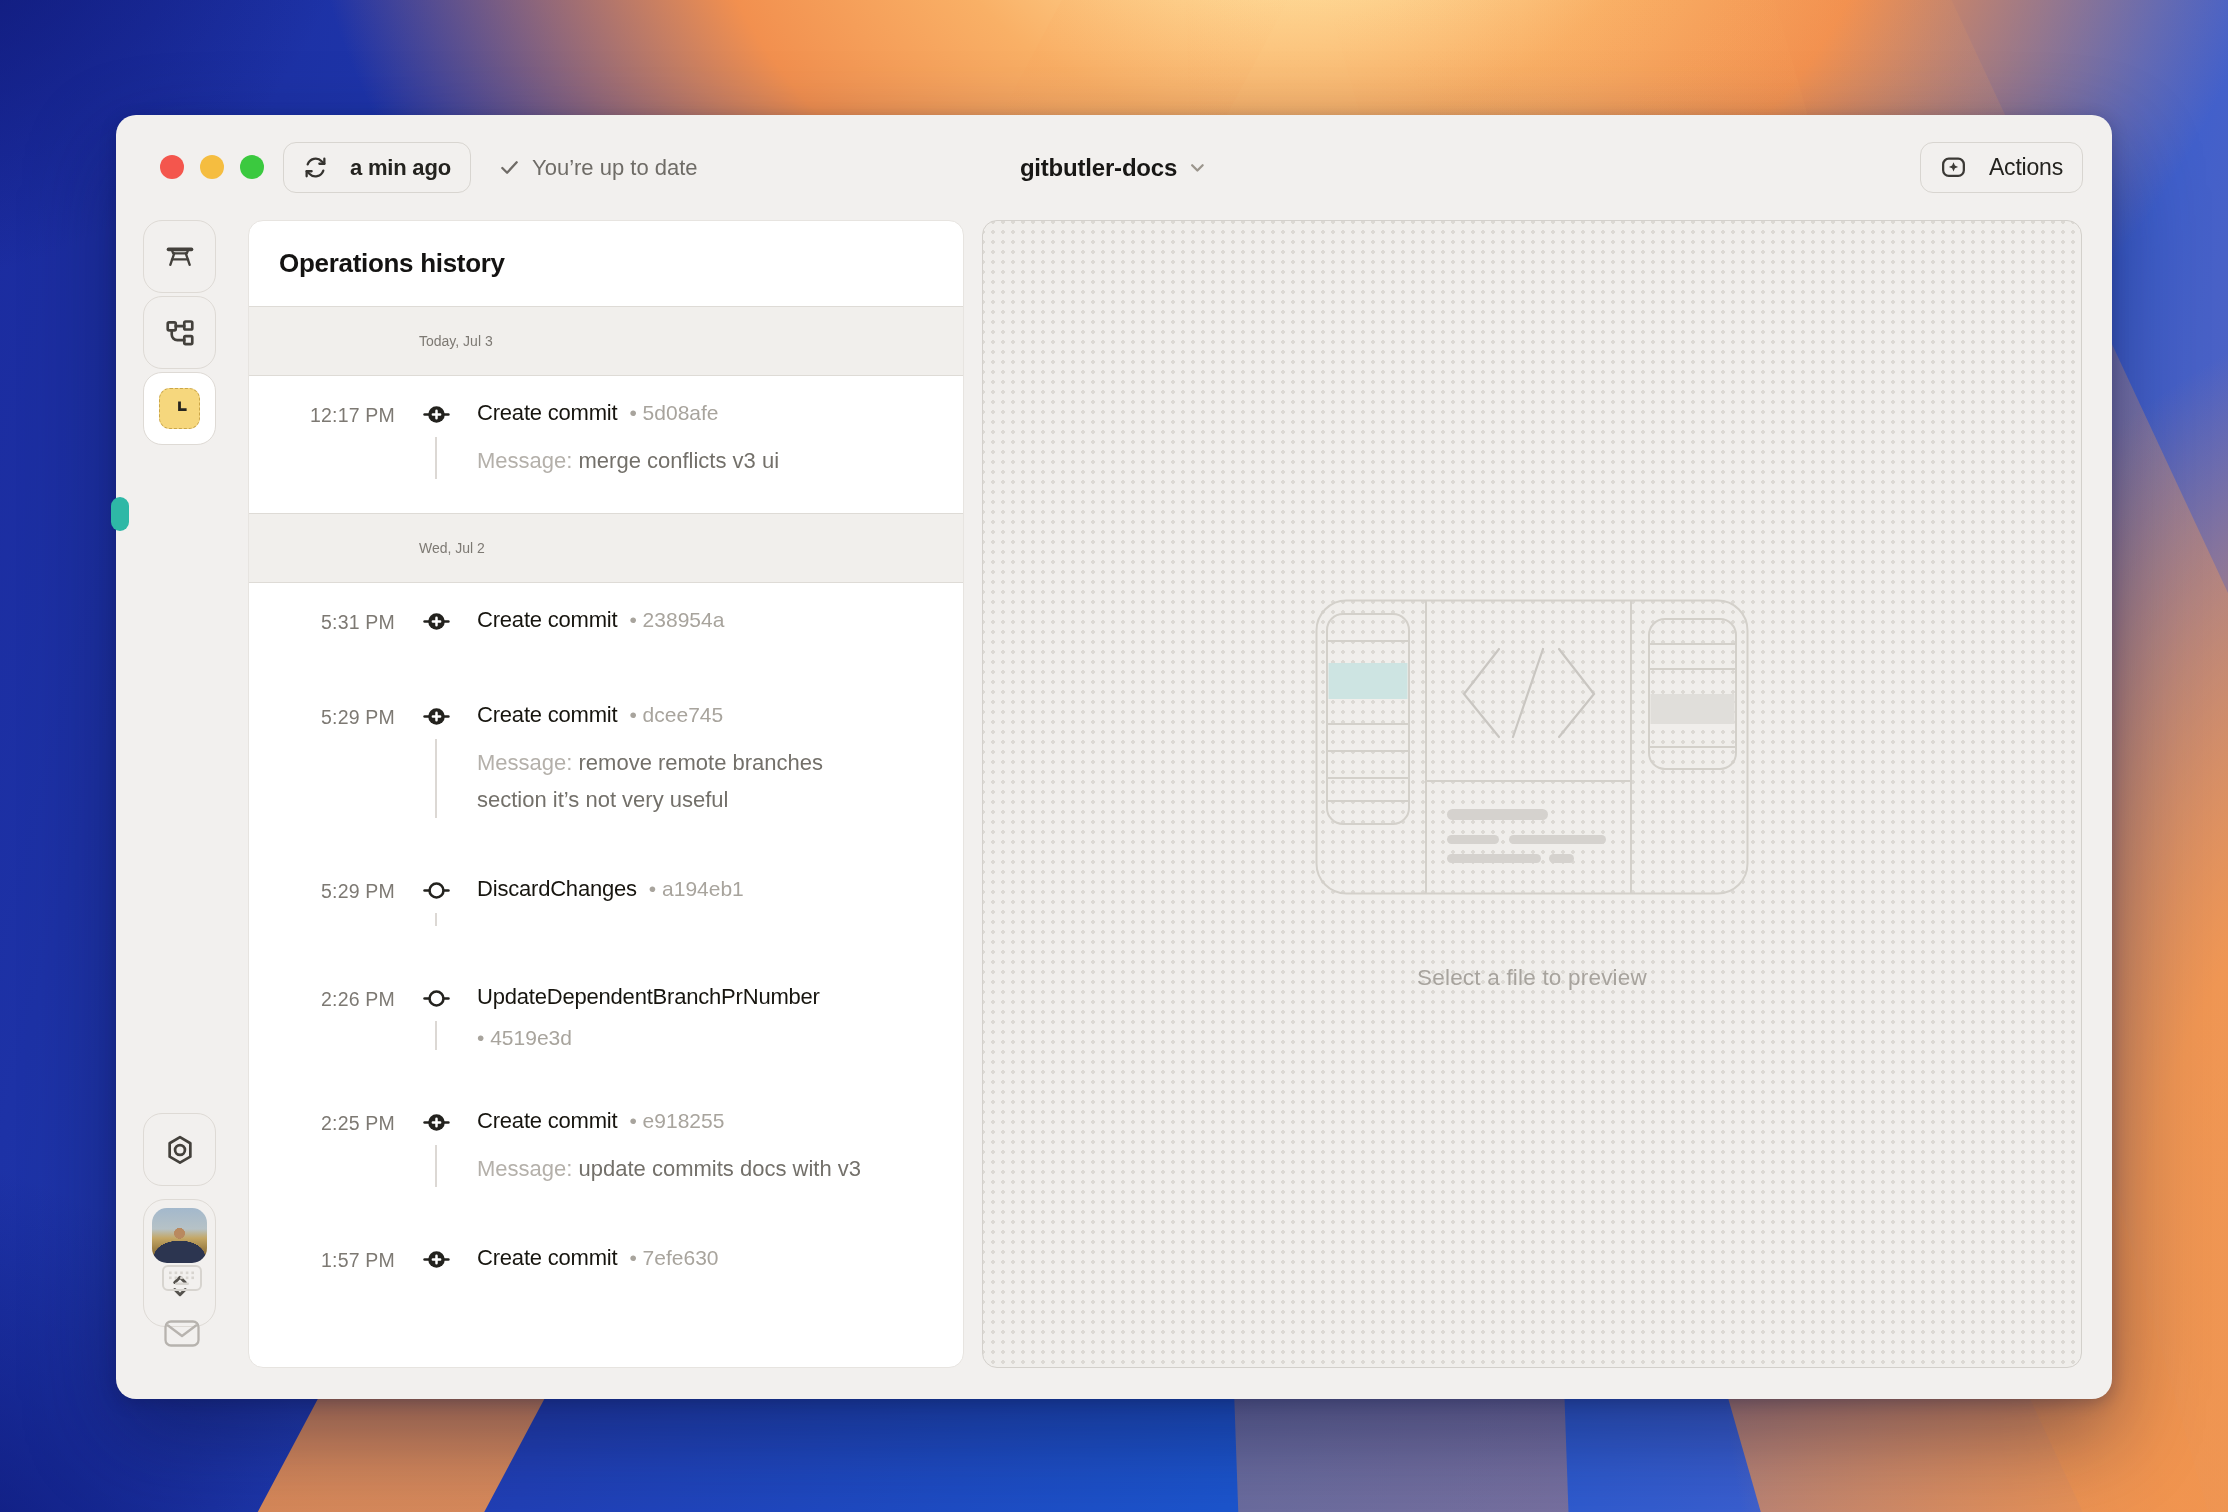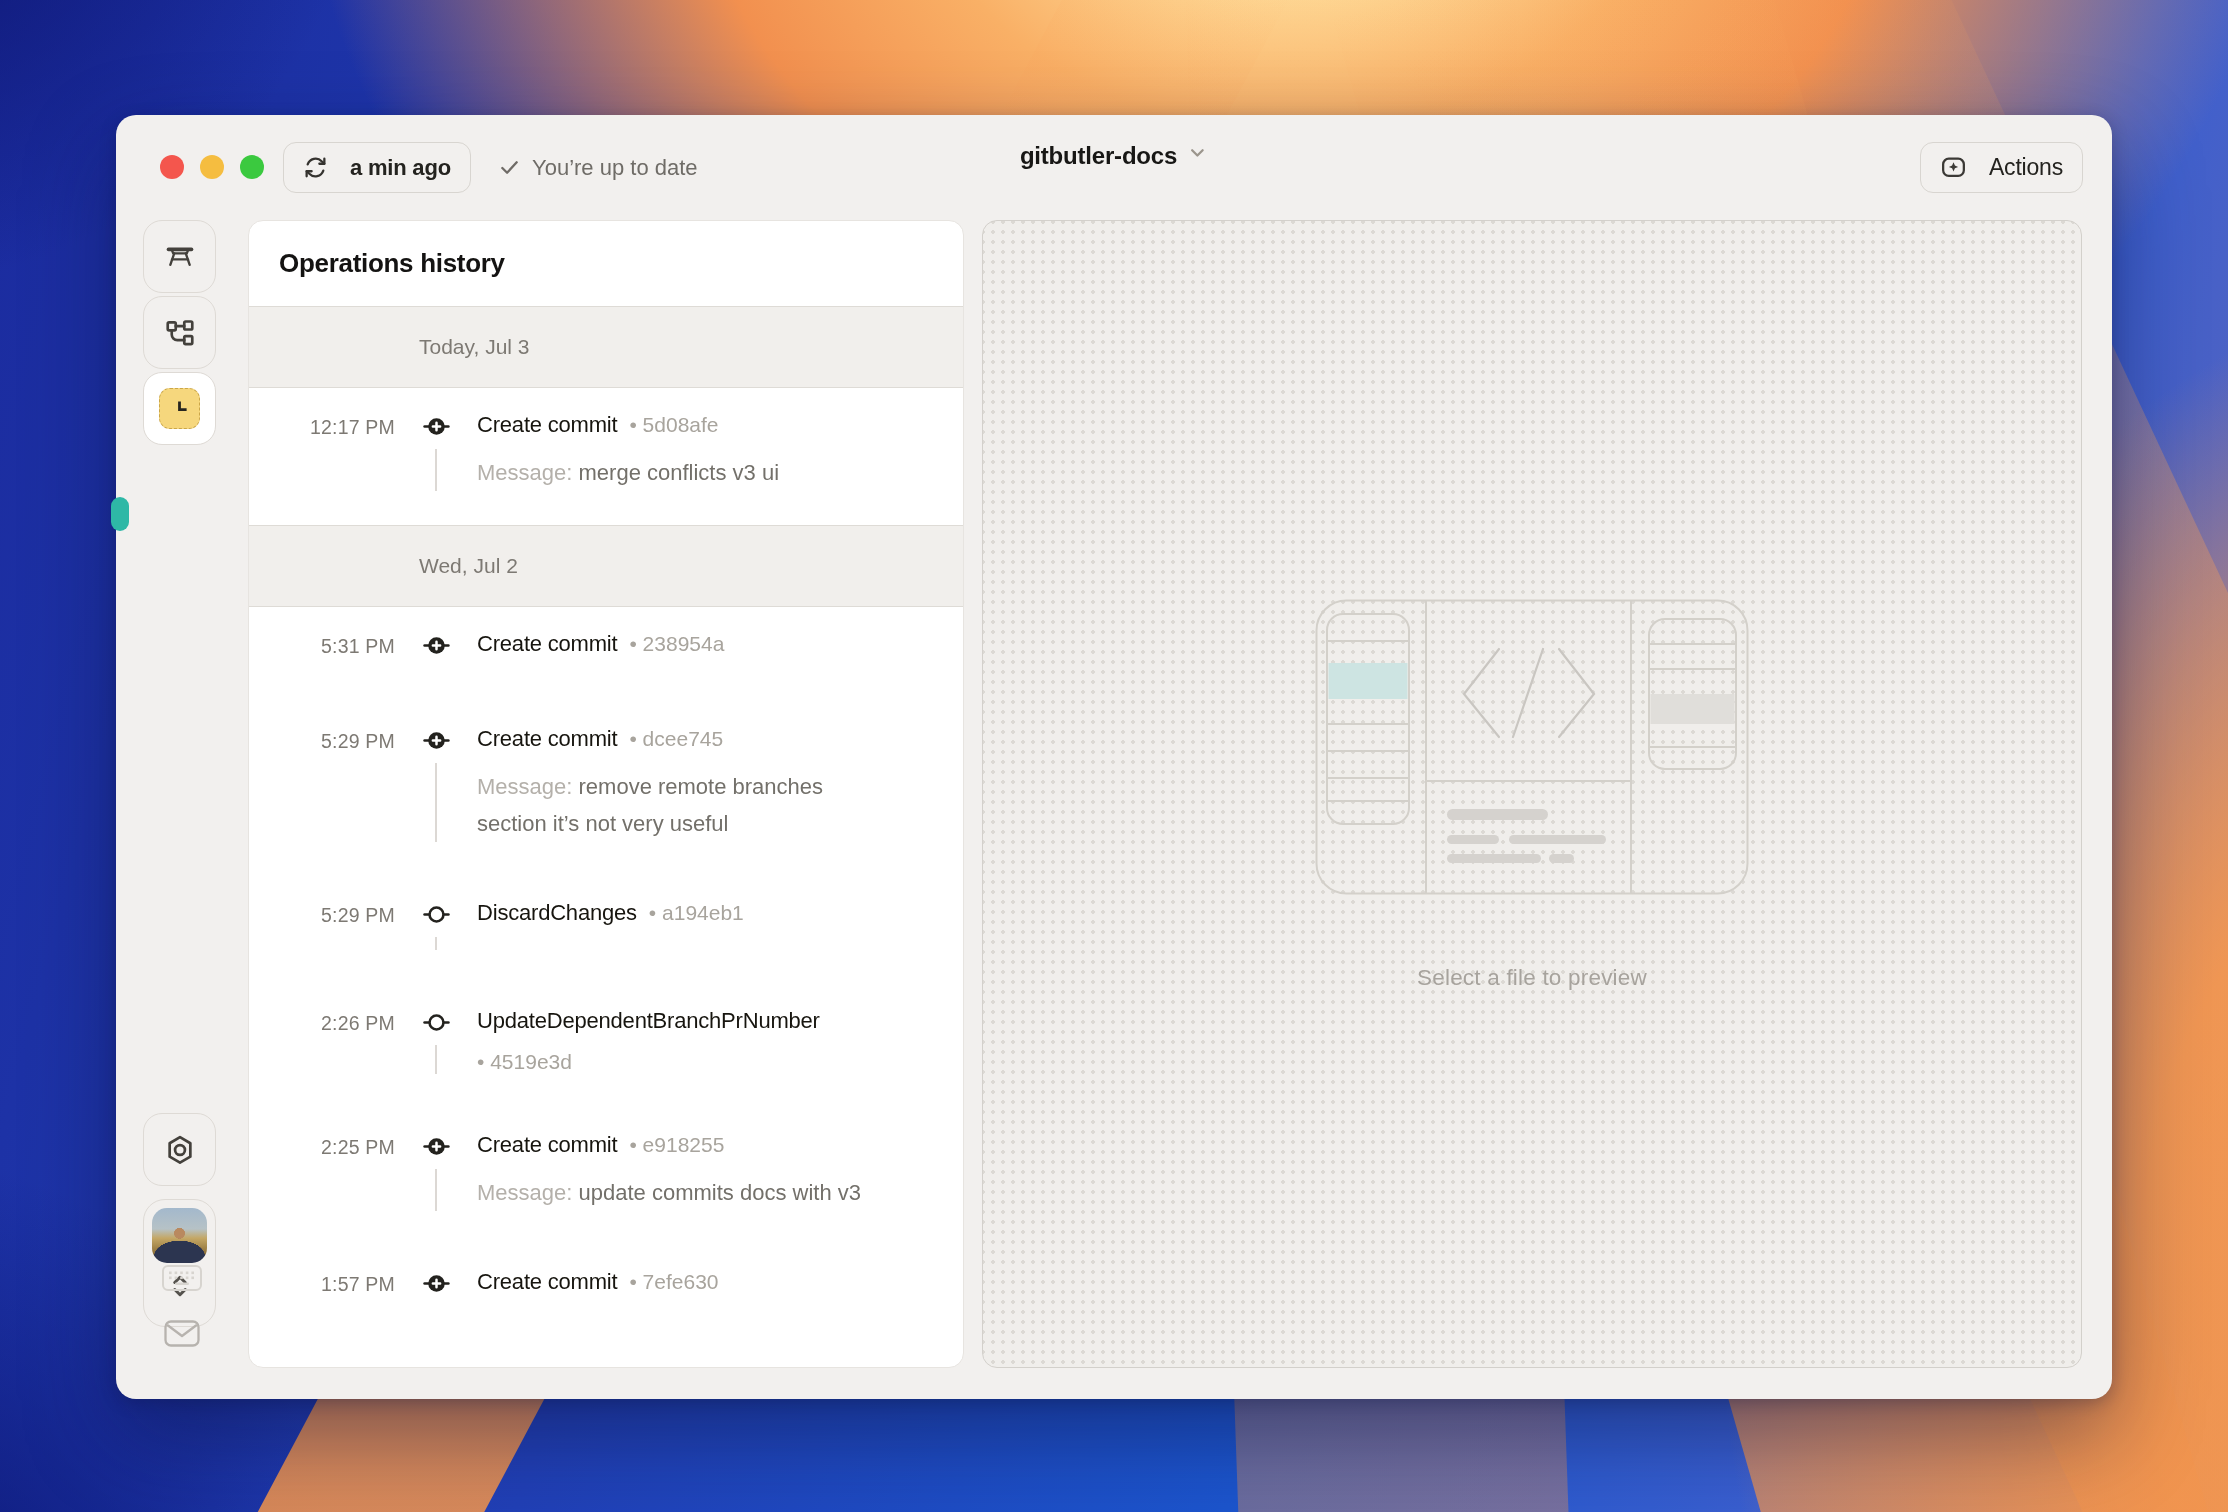--- a/index.html
+++ b/index.html
@@ -27,21 +27,21 @@
   .topbar{position:absolute;inset:0 0 auto 0;height:105px;}
   .traffic{position:absolute;left:44px;top:40px;display:flex;gap:16px;}
   .light{width:24px;height:24px;border-radius:50%;}
   .btn{display:inline-flex;align-items:center;gap:22px;height:51px;padding:0 19px;
     border:1.5px solid #d8d5d0;border-radius:13px;background:transparent;color:#24231f;
     font-size:22px;font-weight:700;letter-spacing:-.2px;cursor:default;}
   .sync-btn{position:absolute;left:167px;top:27px;}
   .status{position:absolute;left:382px;top:27px;height:51px;display:flex;align-items:center;gap:11px;
     color:#6f6c67;font-size:22px;}
   .title-wrap{position:absolute;left:50%;top:27px;transform:translateX(-50%);height:51px;
-    display:flex;gap:10px;}
+    display:flex;align-items:center;gap:10px;}
   .title{font-size:24px;font-weight:700;color:#181715;letter-spacing:-.2px;}
   .actions-btn{position:absolute;right:29px;top:27px;font-weight:500;font-size:23px;}
 
   
   .sidebar{position:absolute;left:0;top:105px;bottom:0;width:132px;}
   .side-btn{position:absolute;left:27px;width:73px;height:73px;border:1.5px solid #dedad5;border-radius:19px;
     display:flex;align-items:center;justify-content:center;color:#45423d;background:transparent;}
   .side-btn.active{background:#ffffff;}
   .tab-yellow{width:41px;height:41px;border-radius:11px;display:flex;align-items:center;justify-content:center;
     border:1.5px dashed rgba(160,118,20,.5);}
@@ -55,21 +55,21 @@
       radial-gradient(ellipse 42px 26px at 50% 88%, #2c3550 0 60%, rgba(0,0,0,0) 61%),
       linear-gradient(180deg, #a3b8cc 0%, #b6c2c6 38%, #c4a765 55%, #97793f 78%, #6c5a33 100%);}
   .plain-icon{position:absolute;left:50%;transform:translateX(-50%);}
 
   
   .ops{position:absolute;left:132px;top:105px;width:716px;height:1148px;background:#fff;
     border:1px solid #e7e4e0;border-radius:15px;overflow:hidden;}
   .ops-header{height:85px;display:flex;align-items:center;padding-left:30px;
     font-size:26px;font-weight:700;color:#141312;letter-spacing:-.3px;}
   .ops-list{position:absolute;top:85px;left:0;right:0;bottom:0;overflow:hidden;}
-  .date-band{height:82px;display:flex;align-items:center;padding-left:170px;font-size:21px;color:#7d7973;
+  .date-band{height:70px;display:flex;align-items:center;padding-left:170px;font-size:14px;color:#7d7973;
     background:#f1efec;border-top:1.5px solid #dedbd6;border-bottom:1.5px solid #dedbd6;}
   .entry{display:grid;grid-template-columns:146px 82px 1fr;padding:22px 30px 34px 0;}
   .entry .time{font-size:19.5px;color:#7d7973;text-align:right;padding-top:6px;letter-spacing:.2px;margin-left:32px;}
   .icon-col{display:flex;flex-direction:column;align-items:center;padding-top:3px;}
   .icon-col .connector{width:2px;background:#dcd8d4;flex:1;margin-top:9px;}
   .icon-col .connector.stub{flex:0 0 13px;}
   .name-line{display:flex;align-items:baseline;gap:12px;padding-top:2px;}
   .op-name{font-size:22px;font-weight:400;color:#17150f;letter-spacing:-.2px;}
   .hash{font-size:21px;color:#a8a49d;}
   .msg{margin-top:16px;font-size:22px;line-height:37px;color:#73706a;max-width:405px;}

